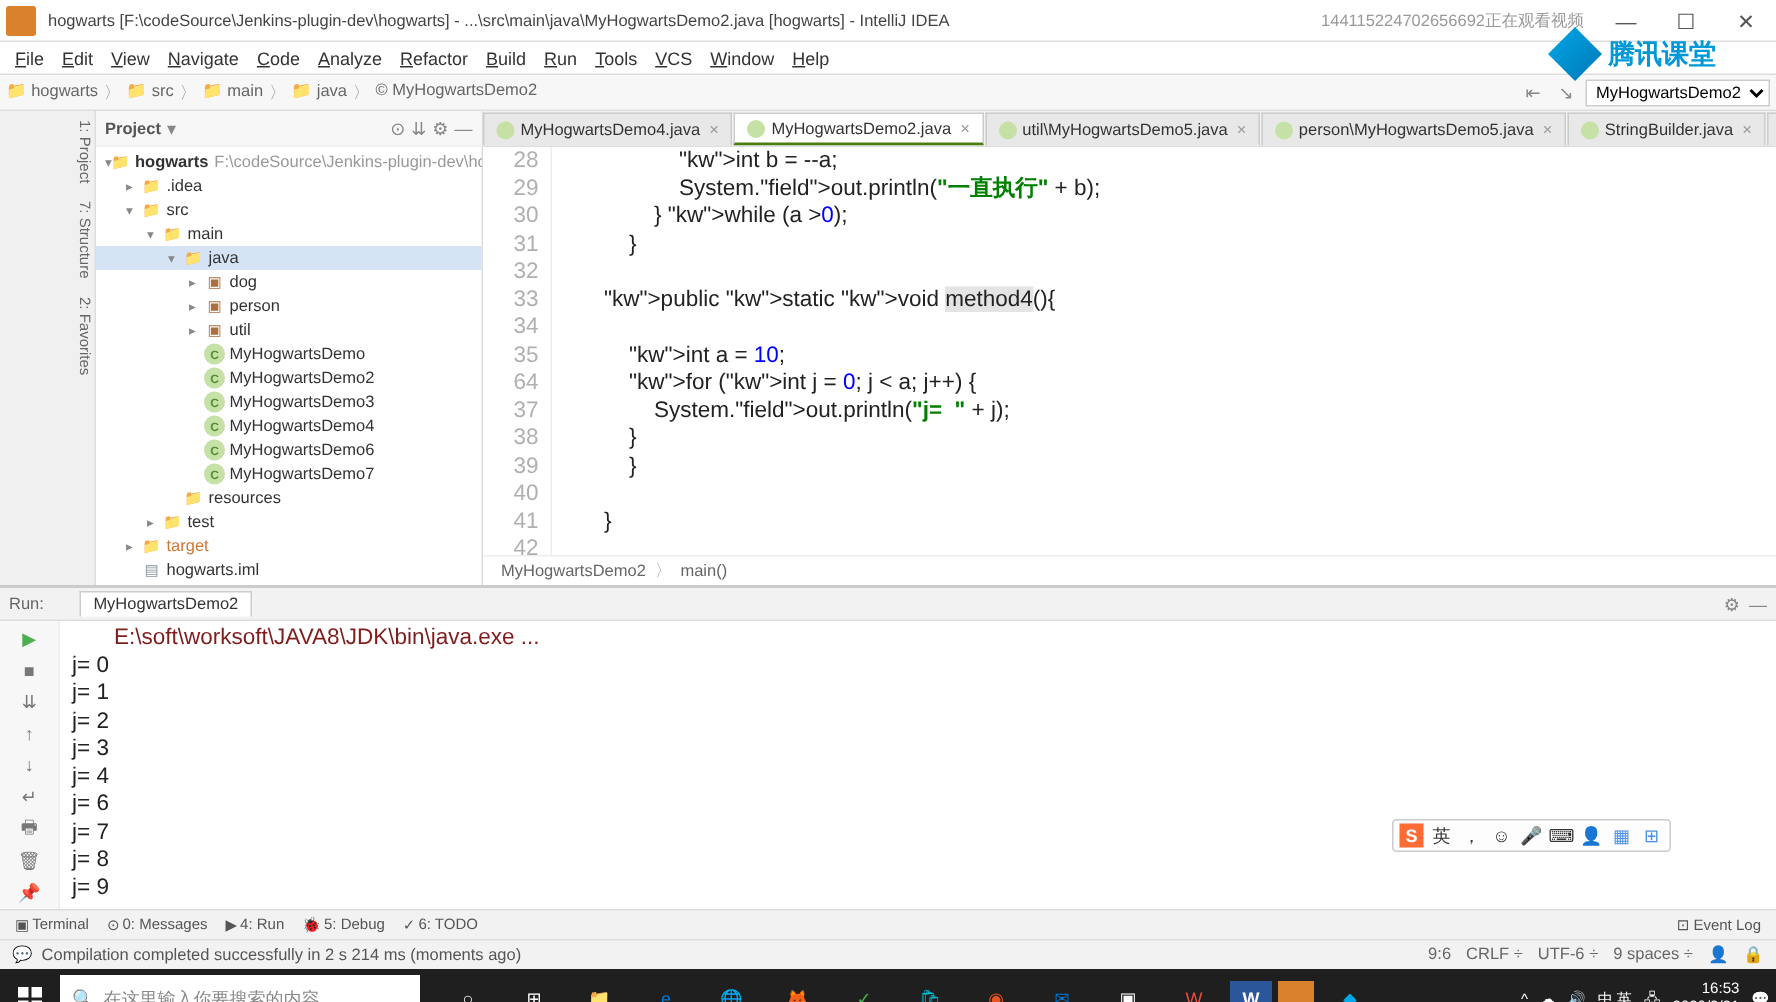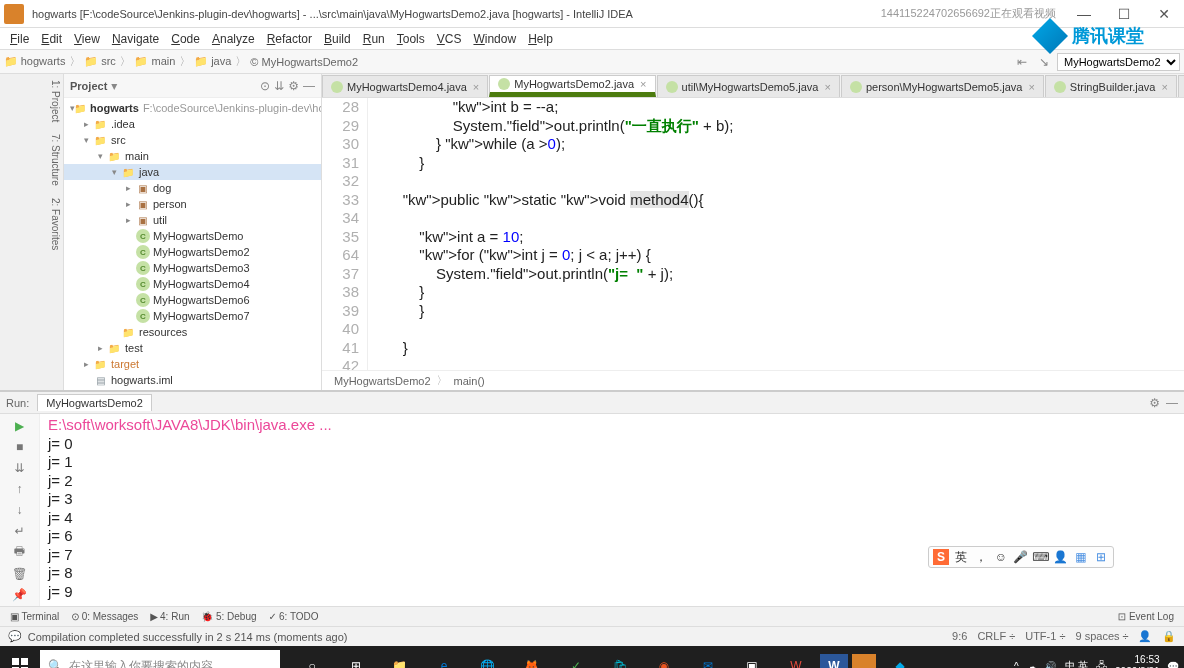--- a/index.html
+++ b/index.html
@@ -10,21 +10,21 @@
 .titlebar .overlay { color:#999; font-size:11px; margin-right:8px; }
 .titlebar .winbtn { width:40px; height:28px; display:flex; align-items:center; justify-content:center; font-size:14px; color:#555; }
 .brand { position:absolute; right:40px; top:18px; font-size:18px; color:#0099d8; font-weight:bold; display:flex; align-items:center; z-index:10; }
 .brand .cube { width:36px; height:36px; background:linear-gradient(135deg,#00a8e8,#0077b6); clip-path:polygon(50% 0,100% 50%,50% 100%,0 50%); margin-right:4px; }
 
 .menubar { height:22px; background:#fff; display:flex; align-items:center; padding:0 4px; border-bottom:1px solid #ddd; }
 .menubar span { padding:2px 6px; font-size:12px; color:#333; cursor:pointer; }
 .menubar span u { text-decoration:underline; }
 
 .navbar { height:24px; background:#f7f7f7; display:flex; align-items:center; border-bottom:1px solid #ddd; padding:0 4px; }
-.navbar .crumb { display:flex; align-items:center; font-size:11px; color:#555; }
+.navbar .crumb { display:flex; align-items:flex-start; font-size:11px; color:#555; }
 .navbar .crumb .sep { margin:0 4px; color:#999; }
 .navbar .crumb .folder { color:#666; }
 .navbar .right { margin-left:auto; display:flex; align-items:center; gap:4px; }
 .navbar .iconbtn { width:18px; height:18px; display:flex; align-items:center; justify-content:center; color:#888; }
 .navbar select { font-size:11px; background:#fff; border:1px solid #ccc; padding:1px 2px; }
 
 .mainarea { display:flex; height:316px;padding-left:44px; }
 .leftgutter { width:20px; background:#f0f0f0; border-right:1px solid #ddd; writing-mode:vertical-rl; font-size:10px; color:#666; display:flex; }
 .leftgutter span { padding:6px 2px; cursor:pointer; }
 .projpanel { width:258px; background:#fff; border-right:1px solid #ddd; display:flex; flex-direction:column; }
@@ -38,46 +38,46 @@
 .tree .node.sel { background:#d5e4f5; }
 .tree .arrow { width:10px; color:#888; font-size:9px; }
 .tree .ficon { width:14px; height:14px; margin-right:3px; display:inline-flex; align-items:center; justify-content:center; font-size:10px; }
 .tree .folder-ic { color:#87939a; }
 .tree .java-ic { background:#c5e1a5; border-radius:50%; color:#558b2f; font-size:8px; font-weight:bold; }
 .tree .pkg-ic { color:#a97142; }
 
 .editor { flex:1; background:#fff; display:flex; flex-direction:column; }
 .tabs { height:24px; display:flex; align-items:flex-end; background:#f2f2f2; border-bottom:1px solid #ddd; overflow:hidden; }
 .tab { height:22px; padding:0 8px; display:flex; align-items:center; font-size:11px; background:#e8e8e8; border:1px solid #ccc; border-bottom:none; margin-right:1px; cursor:pointer; }
-.tab.active { background:#fff; border-bottom:5px solid #4d7c0f; }
+.tab.active { background:#fff; border-bottom:2px solid #4d7c0f; }
 .tab .ic { width:12px; height:12px; background:#c5e1a5; border-radius:50%; margin-right:4px; }
 .tab .x { margin-left:6px; color:#999; font-size:11px; }
 .codewrap { flex:1; display:flex; overflow:auto; font-family:"Consolas","Monaco",monospace; font-size:15px; line-height:18.5px; position:relative; }
 .gutter { width:46px; text-align:right; color:#b0b0b0; padding:0 8px 0 0; background:#fff; border-right:1px solid #eee; user-select:none; }
 .gutter div { height:18.5px; }
 .fold { width:12px; background:#fff; }
 .code { flex:1; padding-left:6px; white-space:pre; color:#222; }
 .code .str { color:#008000; font-weight:bold; }
 .code .num { color:#0000ff; }
 .code .hl { background:#e4e4e4; }
 
 .breadcrumb-inner { height:20px; border-top:1px solid #eee; font-size:11px; color:#666; padding:2px 12px; background:#fff; display:flex; align-items:center; }
 .breadcrumb-inner .sep { margin:0 6px; color:#aaa; }
 
 .runpanel { border-top:2px solid #ccc; background:#fff; display:flex; flex-direction:column; height:216px; }
 .runhead { height:22px; background:#f2f2f2; display:flex; align-items:center; padding:0 6px; border-bottom:1px solid #ddd; }
-.runhead .lbl { font-size:11px; color:#666; margin-right:8px; }
+.runhead .lbl { font-size:11px; color:#666; margin-right:24px; }
 .runhead .tab2 { font-size:11px; background:#fff; padding:2px 8px; border:1px solid #ccc; border-bottom:none; }
 .runhead .tools { margin-left:auto; display:flex; gap:6px; color:#888; }
 .runbody { flex:1; display:flex; overflow:hidden; }
 .runtoolbar { width:40px; background:#f7f7f7; border-right:1px solid #eee; display:flex; flex-direction:column; align-items:center; padding:4px 0; gap:6px; }
 .runtoolbar .btn { width:16px; height:16px; color:#777; font-size:12px; display:flex; align-items:center; justify-content:center; }
 .runtoolbar .play { color:#4caf50; }
 .console { flex:1; overflow:auto; font-family:"Consolas",monospace; font-size:15px; line-height:18.5px; padding:2px 8px; color:#222; }
-.console .hdr { color:#ec4899; }
+.console .hdr { color:#7f1d1d;margin-left:28px; }
 
 .bottombar { height:20px; background:#f2f2f2; border-top:1px solid #ddd; display:flex; align-items:center; font-size:10px; color:#555; padding:0 4px; }
 .bottombar .tbtn { padding:0 6px; display:flex; align-items:center; gap:2px; cursor:pointer; }
 .bottombar .right { margin-left:auto; }
 
 .status { height:20px; background:#f2f2f2; display:flex; align-items:center; font-size:11px; color:#555; padding:0 8px; border-top:1px solid #ddd; }
 .status .right { margin-left:auto; display:flex; gap:10px; color:#666;justify-content:center; }
 
 .taskbar { height:40px; background:#1f1f1f; display:flex; align-items:center; color:#fff; }
 .taskbar .start { width:40px; height:40px; display:flex; align-items:center; justify-content:center; }
@@ -365,21 +365,21 @@
     <div class="tbtn"><span>✓</span> 6: TODO</div>
     <div class="tbtn right">⊡ Event Log</div>
   </div>
 
 <div class="status">
   <span style="margin-right:6px">💬</span>
   <span>Compilation completed successfully in 2 s 214 ms (moments ago)</span>
   <div class="right">
     <span>9:6</span>
     <span><span>CRLF</span> ÷</span>
-    <span><span>UTF-1</span> ÷</span>
+    <span><span>UTF-6</span> ÷</span>
     <span><span>9 spaces</span> ÷</span>
     <span>👤</span>
     <span>🔒</span>
   </div>
 </div>
 
 <div class="taskbar">
   <div class="start">
     <svg width="16" height="16" viewBox="0 0 16 16">
         <rect x="0" y="0" width="7" height="7" fill="#fff"></rect>

